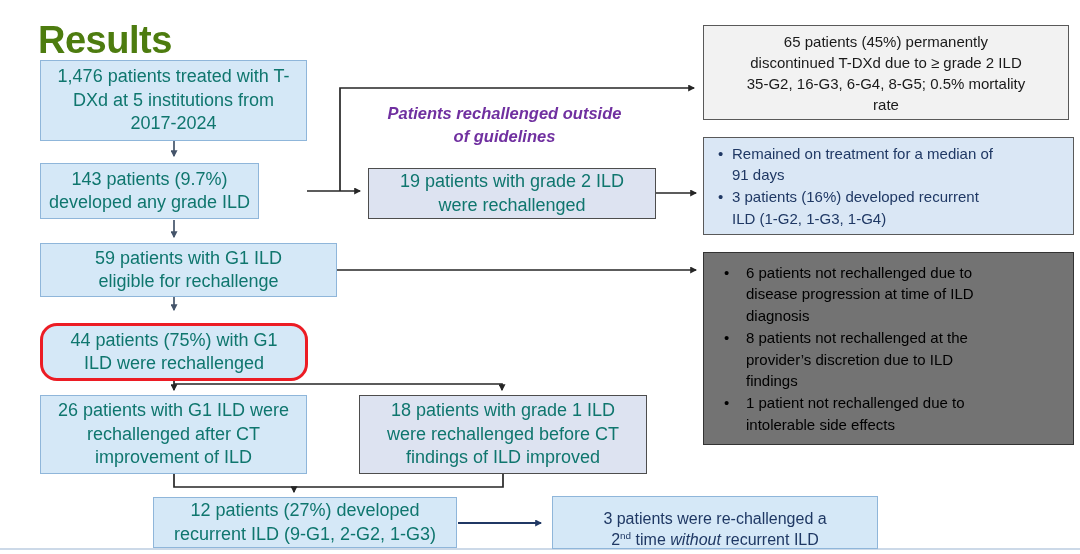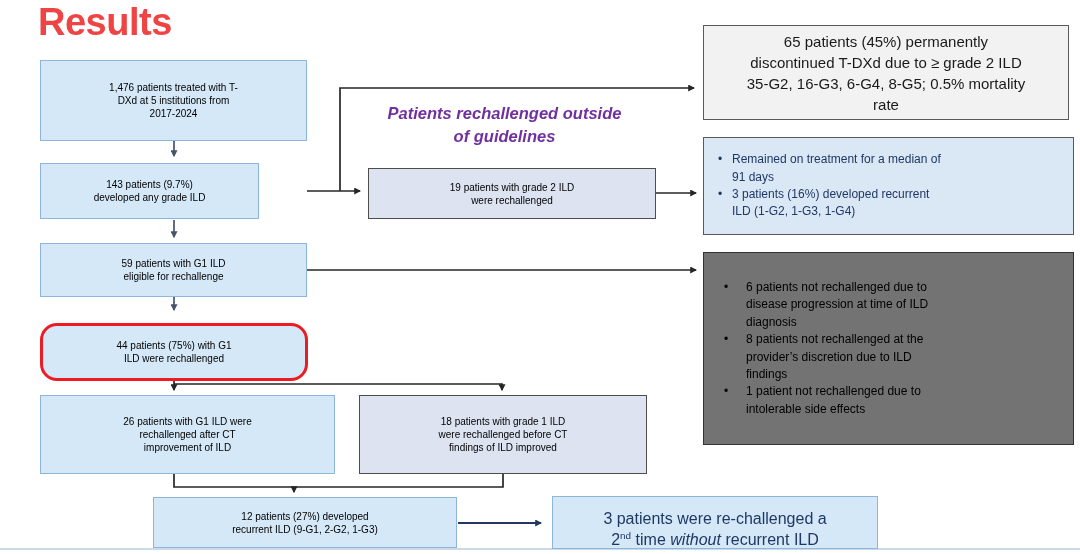--- a/index.html
+++ b/index.html
@@ -1,35 +1,35 @@
 <!DOCTYPE html>
 <html><head>
 <meta charset="utf-8">
 <style>
   html,body{margin:0;padding:0;background:#fff;}
   .slide{position:relative;width:1080px;height:554px;background:#ffffff;overflow:hidden;
          font-family:"Liberation Sans",sans-serif;}
-  .title{position:absolute;left:38px;top:1px;font-size:38px;font-weight:bold;
-         color:#ef4444;letter-spacing:-0.5px;}
+  .title{position:absolute;left:38px;top:19px;font-size:38px;font-weight:bold;
+         color:#4d7c0f;letter-spacing:-0.5px;}
   svg.connectors{position:absolute;left:0;top:0;z-index:1;}
   .box{position:absolute;z-index:2;display:flex;align-items:center;justify-content:center;
        text-align:center;white-space:pre-line;box-sizing:border-box;
-       font-size:10px;line-height:1.3;color:#000000;padding:2px 6px;}
+       font-size:18px;line-height:1.3;color:#0f766e;padding:2px 6px;}
   .blue{background:#d5e8f7;border:1.5px solid #8fb6da;}
   .lav{background:#dde3f1;border:1.5px solid #4d4d4d;}
   .redborder{background:#d5e8f7;border:3px solid #ec1c24;}
   .graynote{background:#f2f2f2;border:1.5px solid #595959;}
   .bluenote{background:#dae7f5;border:1.5px solid #595959;color:#1f3864;}
   .whitenote{background:#737373;border:1.5px solid #333333;}
   .navytext{color:#1f3864;font-size:16px;}
   .purple-label{position:absolute;z-index:2;text-align:center;white-space:pre-line;
        color:#7030a0;font-weight:bold;font-style:italic;font-size:16.5px;line-height:1.4;}
   .note{position:absolute;z-index:2;box-sizing:border-box;display:flex;align-items:center;}
   .note ul{margin:0;padding:0 4px 0 8px;list-style:none;}
-  .note li{position:relative;padding-left:18px;font-size:12px;line-height:1.45;
+  .note li{position:relative;padding-left:18px;font-size:15px;line-height:1.45;
        white-space:pre-line;}
   .note li::before{content:"\2022";position:absolute;left:4px;}
   .centered{justify-content:center;text-align:center;white-space:pre-line;
        font-size:15px;line-height:1.4;color:#1a1a1a;padding:20px 8px;}
   sup.sup{font-size:62%;vertical-align:super;line-height:0;}
   .ital{font-style:italic;}
   .bottom-rule{position:absolute;left:0;top:548px;width:1080px;height:2px;
        background:#ccd9e8;z-index:0;}
 </style>
 </head>
@@ -65,27 +65,27 @@
     <path d="M458,523 H541" stroke="#203864" stroke-width="1.8" fill="none" marker-end="url(#an)"></path>
   </svg>
 
   <div class="box blue" style="left:40px;top:60px;width:267px;height:81px;">1,476 patients treated with T-
 DXd at 5 institutions from
 2017-2024</div>
 
   <div class="box blue" style="left:40px;top:163px;width:219px;height:56px;">143 patients (9.7%)
 developed any grade ILD</div>
 
-  <div class="box blue" style="left:40px;top:243px;width:267px;height:54px;">59 patients with G1 ILD
+  <div class="box blue" style="left:40px;top:243px;width:297px;height:54px;">59 patients with G1 ILD
 eligible for rechallenge</div>
 
   <div class="box redborder" style="left:40px;top:323px;width:268px;height:58px;border-radius:17px;">44 patients (75%) with G1
 ILD were rechallenged</div>
 
-  <div class="box blue" style="left:40px;top:395px;width:295px;height:79px;">26 patients with G1 ILD were
+  <div class="box blue" style="left:40px;top:395px;width:267px;height:79px;">26 patients with G1 ILD were
 rechallenged after CT
 improvement of ILD</div>
 
   <div class="box lav" style="left:359px;top:395px;width:288px;height:79px;">18 patients with grade 1 ILD
 were rechallenged before CT
 findings of ILD improved</div>
 
   <div class="box blue" style="left:153px;top:497px;width:304px;height:51px;">12 patients (27%) developed
 recurrent ILD (9-G1, 2-G2, 1-G3)</div>
 

